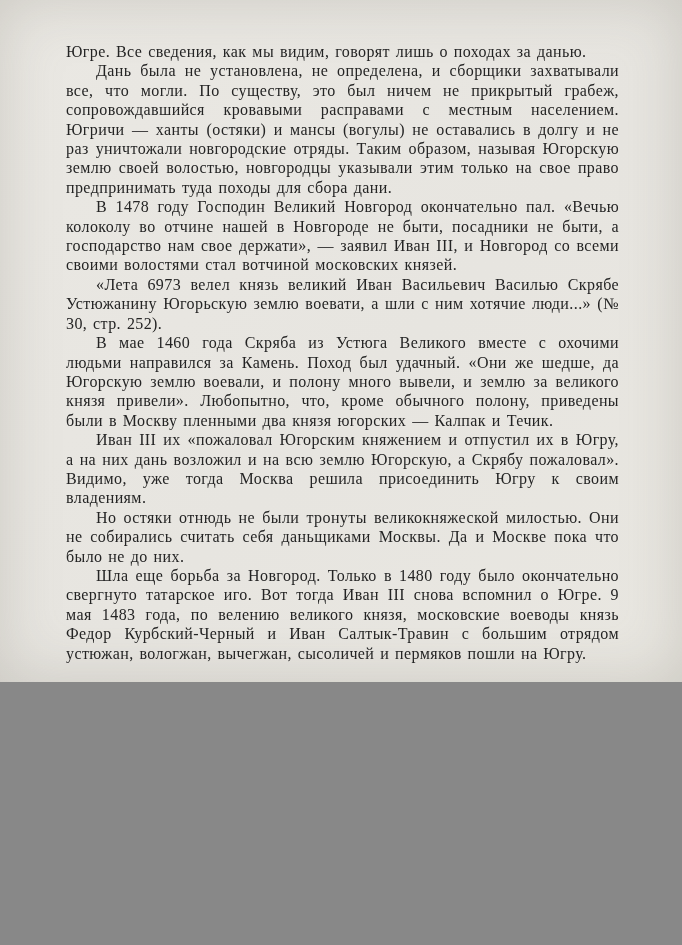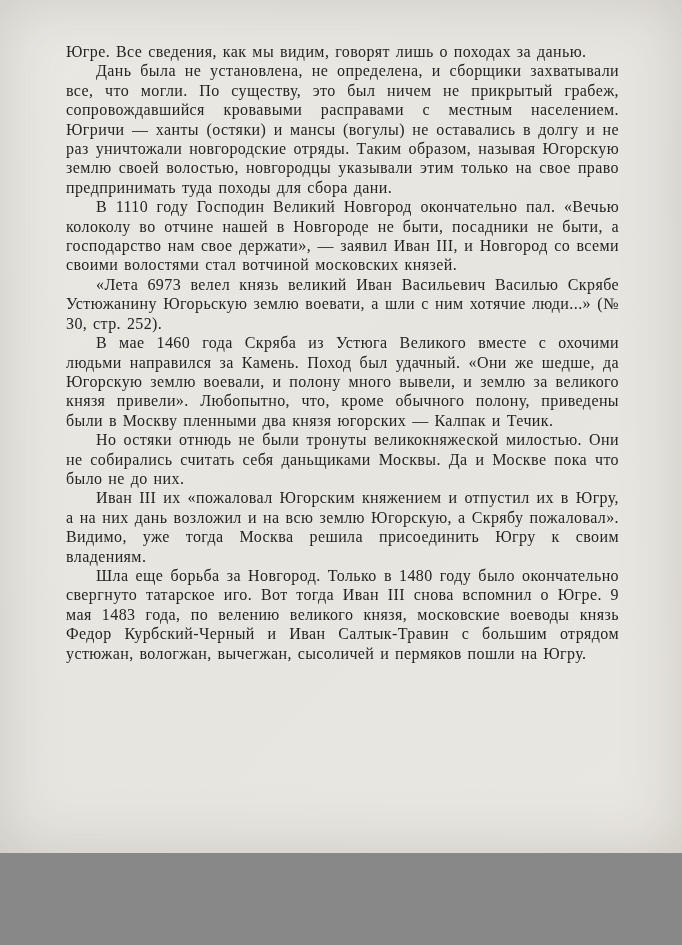--- a/index.html
+++ b/index.html
@@ -1,20 +1,20 @@
 <!DOCTYPE html>
 <html lang="ru"><head>
 <meta charset="utf-8">
 <style>
   * { box-sizing: border-box; }
   html, body { margin: 0; padding: 0; background: #888; }
   .page {
     position: relative;
     width: 682px;
-    height: 853px;
+    height: 682px;
     margin: 0 auto;
     background: linear-gradient(135deg, #eae8e3 0%, #e7e5e0 55%, #e9e7e1 100%);
     overflow: hidden;
     box-shadow: inset 0 0 60px rgba(120,115,105,0.25);
   }
   .text-block {
     position: absolute;
     left: 66px;
     top: 42px;
     width: 553px;
@@ -74,25 +74,25 @@
   .star-svg circle { fill: rgba(28, 128, 188, 0.9); }
 </style>
 </head>
 <body>
 
 <div class="page">
 
   <div class="text-block">
     <p class="continued">Югре. Все сведения, как мы видим, говорят лишь о походах за данью.</p>
     <p>Дань была не установлена, не определена, и сборщики захватывали все, что могли. По существу, это был ничем не прикрытый грабеж, сопровождавшийся кровавыми расправами с местным населением. Югричи — ханты (остяки) и мансы (вогулы) не оставались в долгу и не раз уничтожали новгородские отряды. Таким образом, называя Югорскую землю своей волостью, новгородцы указывали этим только на свое право предпринимать туда походы для сбора дани.</p>
-    <p>В 1110 году Господин Великий Новгород окончательно пал. «Вечью колоколу во отчине нашей в Новгороде не быти, посадники не быти, а господарство нам свое держати», — заявил Иван III, и Новгород со всеми своими волостями стал вотчиной московских князей.</p>
+    <p>В 1478 году Господин Великий Новгород окончательно пал. «Вечью колоколу во отчине нашей в Новгороде не быти, посадники не быти, а господарство нам свое держати», — заявил Иван III, и Новгород со всеми своими волостями стал вотчиной московских князей.</p>
     <p>«Лета 6973 велел князь великий Иван Васильевич Василью Скрябе Устюжанину Югорьскую землю воевати, а шли с ним хотячие люди...» (№ 30, стр. 252).</p>
     <p>В мае 1460 года Скряба из Устюга Великого вместе с охочими людьми направился за Камень. Поход был удачный. «Они же шедше, да Югорскую землю воевали, и полону много вывели, и землю за великого князя привели». Любопытно, что, кроме обычного полону, приведены были в Москву пленными два князя югорских — Калпак и Течик.</p>
+    <p>Иван III их «пожаловал Югорским княжением и отпустил их в Югру, а на них дань возложил и на всю землю Югорскую, а Скрябу пожаловал». Видимо, уже тогда Москва решила присоединить Югру к своим владениям.</p>
     <p>Но остяки отнюдь не были тронуты великокняжеской милостью. Они не собирались считать себя даньщиками Москвы. Да и Москве пока что было не до них.</p>
-    <p>Иван III их «пожаловал Югорским княжением и отпустил их в Югру, а на них дань возложил и на всю землю Югорскую, а Скрябу пожаловал». Видимо, уже тогда Москва решила присоединить Югру к своим владениям.</p>
     <p>Шла еще борьба за Новгород. Только в 1480 году было окончательно свергнуто татарское иго. Вот тогда Иван III снова вспомнил о Югре. 9 мая 1483 года, по велению великого князя, московские воеводы князь Федор Курбский-Черный и Иван Салтык-Травин с большим отрядом устюжан, вологжан, вычегжан, сысоличей и пермяков пошли на Югру.</p>
   </div>
 
   <div class="folio">— 13 —</div>
 
   <div class="watermark">
     <svg class="star-svg" width="102" height="92" viewBox="0 0 102 92" aria-hidden="true">
       <polygon points="51.0,1.0 53.1,34.2 66.4,3.7 57.0,35.6 79.9,11.5 60.2,38.3 90.0,23.5 62.3,41.9 95.3,38.2 63.0,46.0 95.3,53.8 62.3,50.1 90.0,68.5 60.2,53.7 79.9,80.5 57.0,56.4 66.4,88.3 53.1,57.8 51.0,91.0 48.9,57.8 35.6,88.3 45.0,56.4 22.1,80.5 41.8,53.7 12.0,68.5 39.7,50.1 6.7,53.8 39.0,46.0 6.7,38.2 39.7,41.9 12.0,23.5 41.8,38.3 22.1,11.5 45.0,35.6 35.6,3.7 48.9,34.2"></polygon>
       <circle cx="51" cy="46" r="13"></circle>
     </svg>

